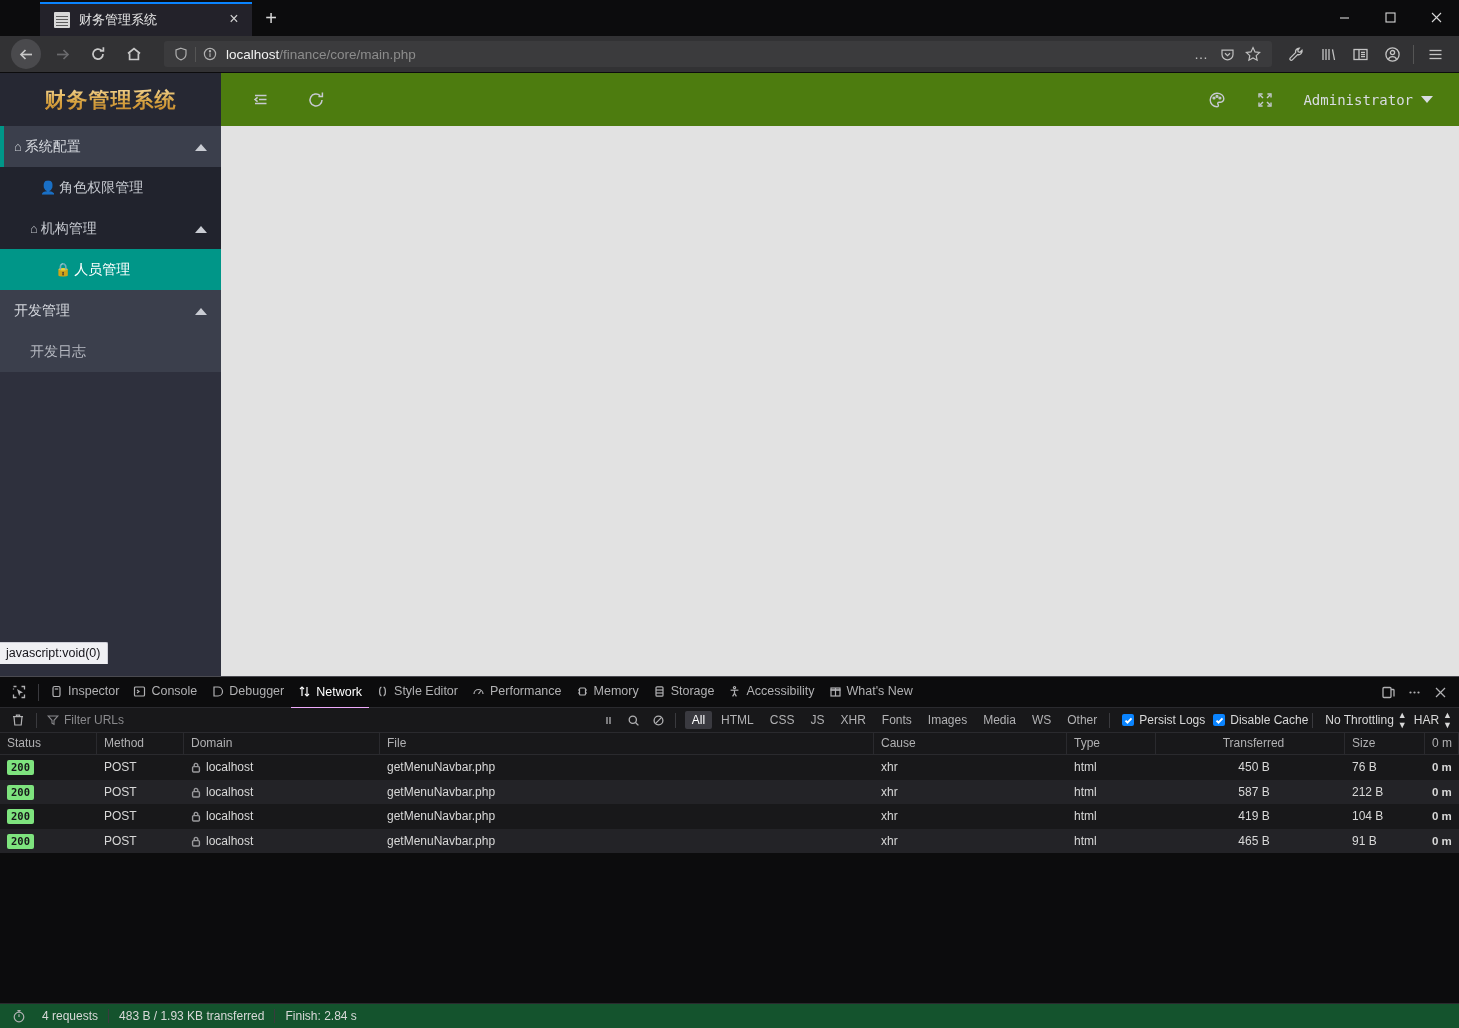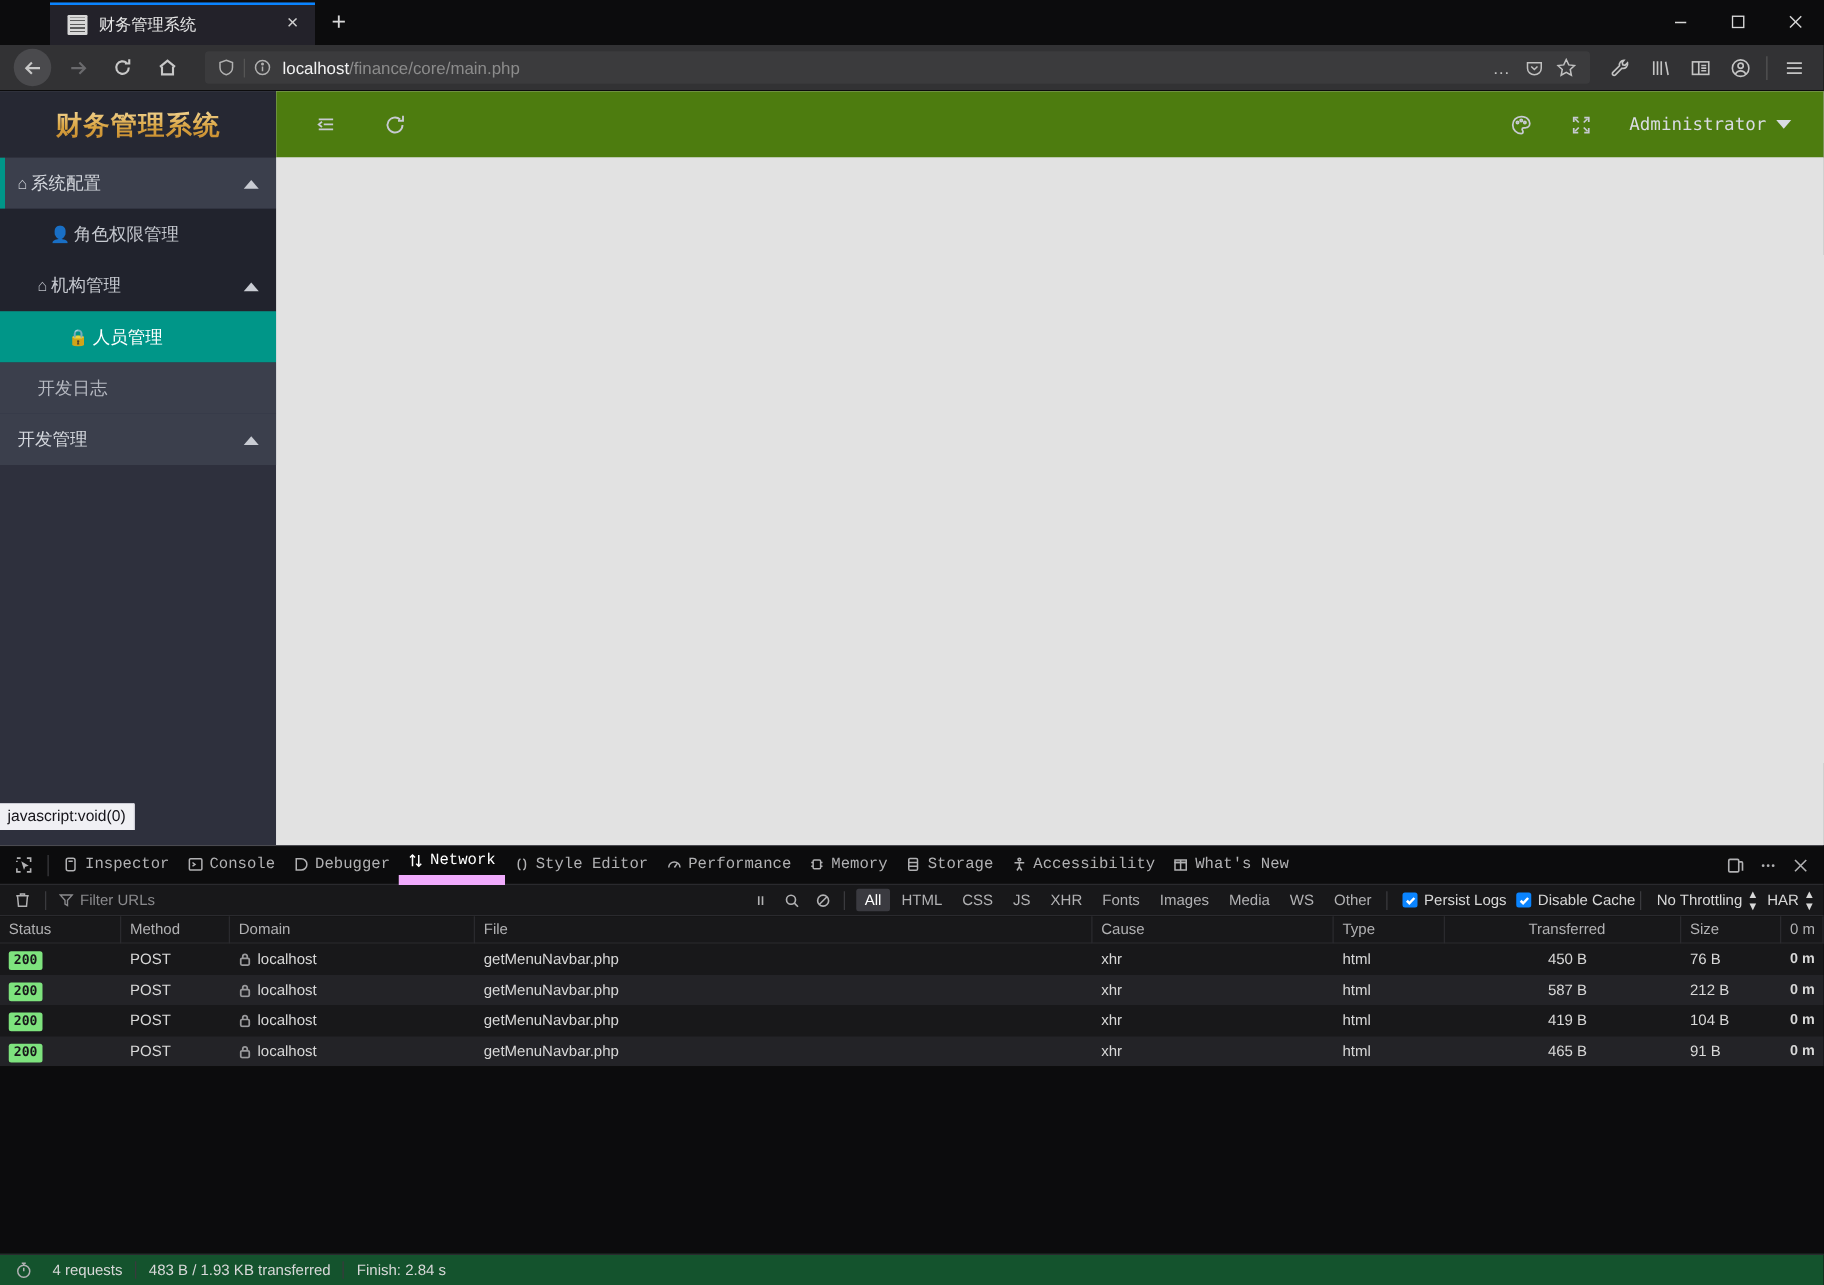--- a/index.html
+++ b/index.html
@@ -206,23 +206,22 @@
   .dt-picker { width: 30px; height: 26px; display: flex; align-items: center; justify-content: center; cursor: pointer; }
   .dt-picker svg { stroke: #b1b1b3; fill: none; stroke-width: 1.3; }
   .dt-vdiv { width: 1px; height: 17px; background: #3a3a3e; margin: 0 4px; }
   .dt-tabs { display: flex; align-items: center; height: 31px; flex: 1; }
   .dt-tab {
     display: flex; align-items: center;
     height: 31px; padding: 0 7px;
     color: #b1b1b3; font-size: 12.5px;
     cursor: pointer; white-space: nowrap;
     border-bottom: 2px solid transparent;
-    font-family: Liberation Mono, monospace;
-  }
-  .dt-tab.sel { color: #ffffff; border-bottom: 8px solid #f0abfc; }
+  }
+  .dt-tab.sel { color: #ffffff; border-bottom: 1px solid #f0abfc; }
   .dt-tab .ti { margin-right: 5px; display: flex; align-items: center; }
   .dt-tab .ti svg { stroke: #b1b1b3; fill: none; stroke-width: 1.2; }
   .dt-tab.sel .ti svg { stroke: #ffffff; }
   .dt-right { display: flex; align-items: center; padding-right: 6px; }
   .dt-ricon { width: 26px; height: 26px; display: flex; align-items: center; justify-content: center; cursor: pointer; color: #b1b1b3; }
   .dt-ricon svg { stroke: #b1b1b3; fill: none; stroke-width: 1.3; }
 
   .net-filter {
     height: 25px; flex: 0 0 25px;
     display: flex; align-items: center;
@@ -468,27 +467,27 @@
         <span class="ico">⌂</span>
         <span>机构管理</span>
         <span class="caret"></span>
       </div>
 
       <div class="mi active">
         <span class="ico">🔒</span>
         <span>人员管理</span>
       </div>
 
-      <div class="mi sub">
-        <span>开发日志</span>
-      </div>
-
       <div class="mi lvl1c">
         <span>开发管理</span>
         <span class="caret"></span>
+      </div>
+
+      <div class="mi sub">
+        <span>开发日志</span>
       </div>
 
       <div class="menu-rest"></div>
     </div>
   </div>
 
   <div class="content-area">
     <div class="topbar">
       <div class="tb-btn">
         <svg width="19" height="19" viewBox="0 0 19 19">

